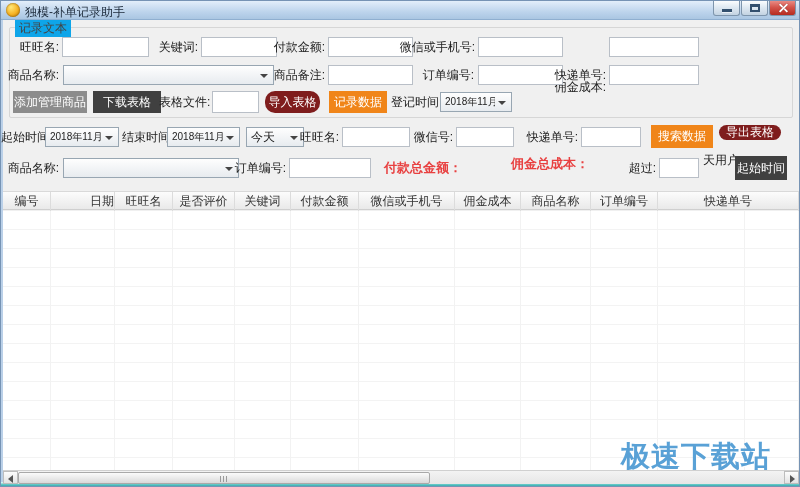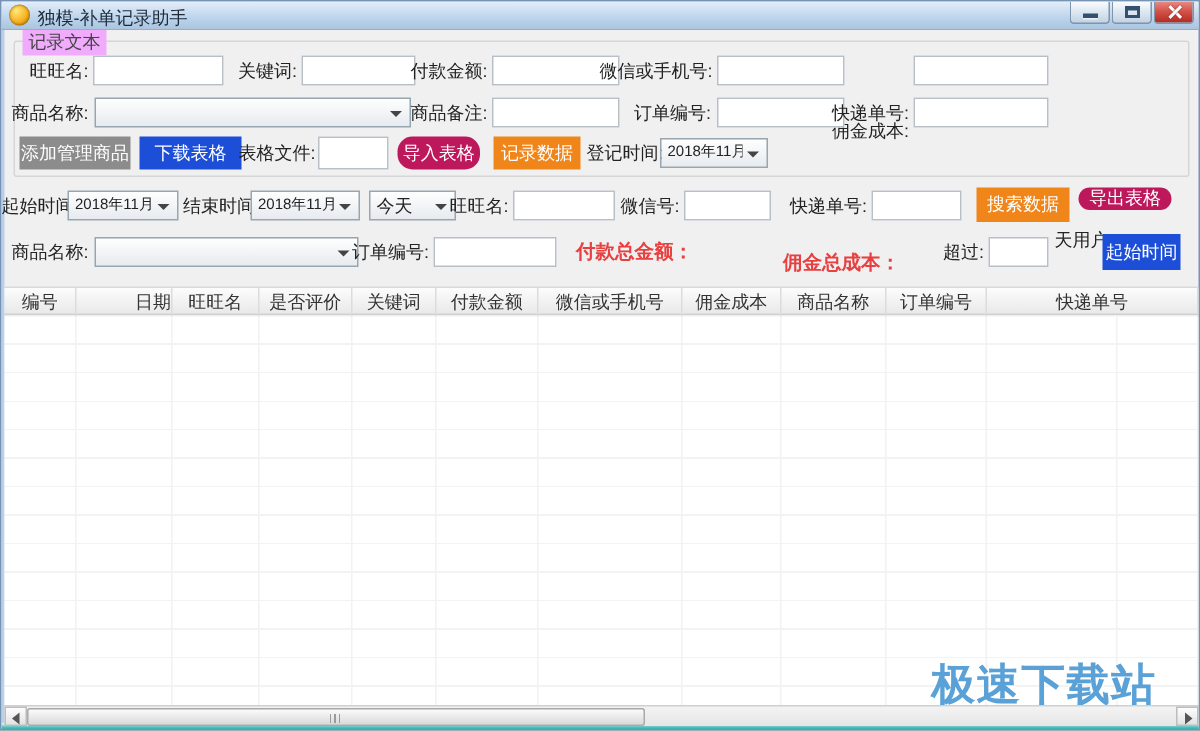--- a/index.html
+++ b/index.html
@@ -19,31 +19,31 @@
   .glyph-x1{transform:rotate(45deg);}
   .glyph-x2{transform:rotate(-45deg);}
 
   
   .edge-l{left:0;top:19px;width:2px;height:462px;background:#bad0e8;}
   .edge-r{left:798px;top:19px;width:2px;height:462px;background:#bad0e8;}
   .edge-b{left:0;top:481px;width:800px;height:6px;background:linear-gradient(#eefcfc,#55c2c2 45%,#1f8e8e);}
 
   
   #groupbox{left:8px;top:26px;width:784px;height:91px;border:1px solid #d6d6d6;border-radius:2px;}
-  #group-label{left:14px;top:19px;padding:0 4px;background:#f0abfc;font-size:12px;color:#444;}
+  #group-label{left:14px;top:19px;padding:0 4px;background:#0ea5e9;font-size:12px;color:#444;}
 
   .lbl{height:20px;line-height:20px;font-size:12px;color:#222;text-align:right;white-space:nowrap;}
   .inp{height:20px;border:1px solid #b9bfc7;background:#fff;font-size:12px;padding:0 3px;outline:none;}
   .cmb{height:20px;border:1px solid #98a6b2;background:linear-gradient(#fefefe,#e7ebef);}
   .cmb .cval{position:absolute;left:4px;top:0;right:16px;height:18px;line-height:18px;font-size:10px;color:#222;overflow:hidden;white-space:nowrap;}
   .cmb .arr{position:absolute;right:5px;top:8px;width:0;height:0;border-left:4px solid transparent;border-right:4px solid transparent;border-top:4px solid #444;}
   .btnc{height:22px;color:#fff;font-size:12px;display:flex;align-items:center;justify-content:center;white-space:nowrap;cursor:default;}
   .b-gray{background:#8c8c8c;}
-  .b-blue{background:#1d4ed8;}
-  .b-green{background:#be185d;border-radius:10px;}
+  .b-blue{background:#404040;}
+  .b-green{background:#7f1d1d;border-radius:10px;}
   .b-orange{background:#f08519;}
   .redlbl{height:20px;line-height:20px;font-size:13px;font-weight:bold;color:#e84040;white-space:nowrap;}
 
   
   #thead{left:2px;top:190px;width:796px;height:19px;display:flex;background:linear-gradient(#fcfcfc,#e9e9e9);border-top:1px solid #d9d9d9;border-bottom:1px solid #cfcfcf;}
   .hc{height:19px;line-height:18px;font-size:12px;color:#333;text-align:center;border-right:1px solid #dcdcdc;overflow:hidden;white-space:nowrap;}
   #tbody{left:2px;top:210px;width:796px;height:259px;background:repeating-linear-gradient(to bottom,#ffffff 0 18px,#f3f3f3 18px 19px);display:flex;}
   .bc{height:100%;border-right:1px solid #f2f2f2;}
   .c0{width:48px;}.c1{width:64px;text-align:right;}.c2{width:58px;}.c3{width:62px;}.c4{width:56px;}.c5{width:68px;}
   .c6{width:96px;}.c7{width:66px;}.c8{width:70px;}.c9{width:67px;}.c10{width:87px;}.c11{flex:1;}
@@ -143,21 +143,21 @@
   <div class="abs btnc b-green" style="left:718px;top:124px;width:62px;height:15px;">导出表格</div>
 
   <span class="abs lbl" style="left:2px;top:157px;width:56px;">商品名称:</span>
   <div class="abs cmb" style="left:62px;top:157px;width:176px;">
     <span class="cval"></span>
     <span class="arr"></span>
   </div>
   <span class="abs lbl" style="left:219px;top:157px;width:66px;">订单编号:</span>
   <input class="abs inp" style="left: 288px; top: 157px; width: 82px;" value="">
   <span class="abs redlbl" style="left:383px;top:157px;">付款总金额：</span>
-  <span class="abs redlbl" style="left:510px;top:164px;margin-left:11px;">佣金总成本：</span>
+  <span class="abs redlbl" style="left:510px;top:153px;">佣金总成本：</span>
   <span class="abs lbl" style="left:623px;top:157px;width:32px;">超过:</span>
   <input class="abs inp" style="left: 658px; top: 157px; width: 40px;" value="">
   <span class="abs lbl" style="left:702px;top:149px;width:40px;text-align:left;">天用户</span>
   <div class="abs btnc b-blue" style="left:734px;top:155px;width:52px;height:24px;">起始时间</div>
 
   <div class="abs" id="thead">
     <div class="hc c0">编号</div>
     <div class="hc c1">日期</div>
     <div class="hc c2">旺旺名</div>
     <div class="hc c3">是否评价</div>

